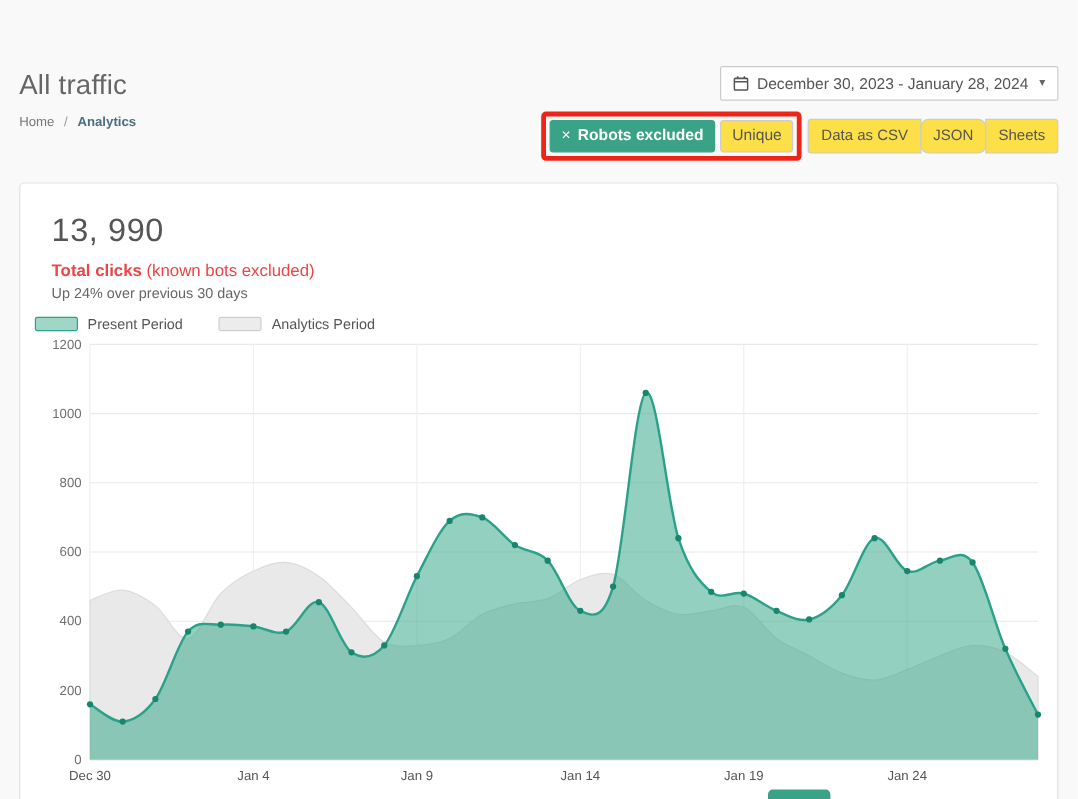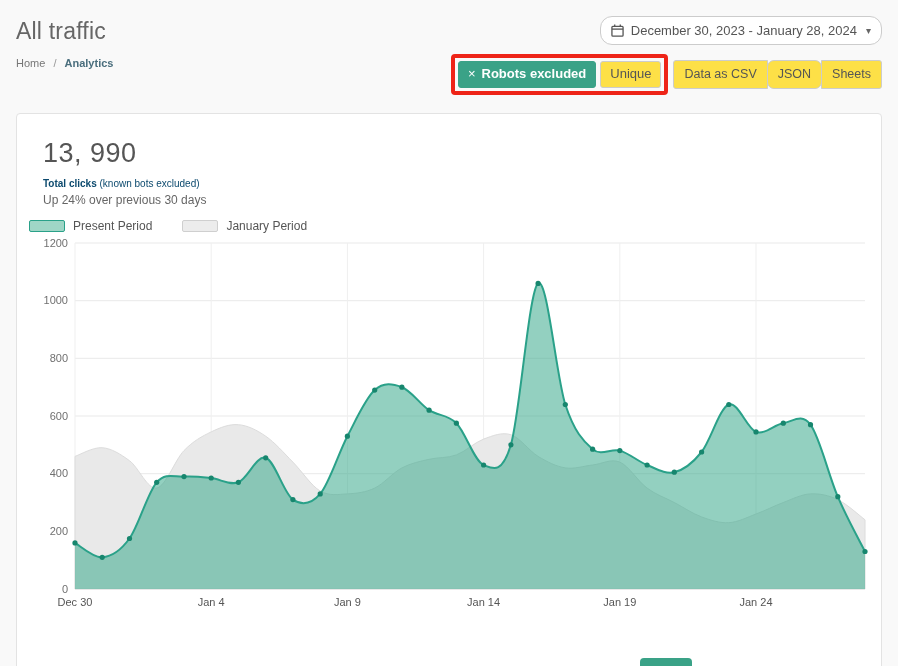--- a/index.html
+++ b/index.html
@@ -6,32 +6,32 @@
   html,body { width:898px; height:666px; }
   body {
     font-family: "Liberation Sans", "DejaVu Sans", sans-serif;
     background: #f9f9f9;
     color: #555;
     overflow: hidden;
   }
   .page { position: relative; width: 898px; height: 666px; overflow: hidden; }
 
   
-  .header { display: flex; justify-content: space-between; align-items: flex-start; padding: 16px 16px 0 16px; }
+  .header { display: flex; justify-content: space-between; align-items: flex-start; padding: 16px 16px 0 16px; margin-top: 39px; }
   .page-title { font-size: 23px; font-weight: 400; color: #666; margin: 2px 0 12px 0; letter-spacing: .2px; }
   .breadcrumb { font-size: 11px; color: #777; }
   .breadcrumb a { color: #777; text-decoration: none; cursor: pointer; }
   .breadcrumb .sep { margin: 0 5px; color: #999; }
   .breadcrumb .current { color: #4a6e7d; font-weight: 700; }
 
   .header-right { display: flex; flex-direction: column; align-items: flex-end; gap: 9px; }
 
   .date-btn {
     display: inline-flex; align-items: center; gap: 7px;
-    background: #fff; border: 1px solid #ccc; border-radius: 12px;
+    background: #fff; border: 1px solid #ccc; border-radius: 2px;
     padding: 6px 10px; font-size: 13px; color: #555; cursor: pointer;
     font-family: inherit;
   }
   .date-btn .caret { font-size: 10px; color: #666; margin-left: 2px; }
 
   .controls-row { display: flex; align-items: center; gap: 5px; }
 
   .annotation-box {
     border: 4px solid var(--annotation-red, #ee2418);
     border-radius: 4px; padding: 3px; display: inline-flex; gap: 4px; align-items: center;
@@ -52,21 +52,21 @@
   .btn-group .btn:first-child { border-radius: 3px 0 0 3px; margin-left: 0; }
   .btn-group .btn:last-child { border-radius: 0 3px 3px 0; }
 
   
   .card {
     background: #fff; border: 1px solid #e3e3e3; border-radius: 4px;
     margin: 18px 16px 0 16px; padding: 24px 12px 0 12px; height: 575px;
   }
   .stats { padding-left: 14px; }
   .big-number { font-size: 27px; color: #555; font-weight: 400; letter-spacing: .5px; }
-  .metric { font-size: 10px; color: #0c4a6e; margin-top: 9px; }
+  .metric { font-size: 14px; color: #ef4444; margin-top: 9px; }
   .metric b { font-weight: 700; }
   .delta { font-size: 12px; color: #666; margin-top: 4px; }
 
   .legend { display: flex; align-items: center; gap: 8px; font-size: 12px; color: #555; margin: 12px 0 2px 0; }
   .legend .gap { width: 14px; }
   .swatch { display: inline-block; width: 36px; height: 12px; border-radius: 2px; }
   .swatch.teal { background: #9fd6c6; border: 1px solid var(--present-stroke, #2aa189); }
   .swatch.gray { background: #ececec; border: 1px solid #cfcfcf; }
 
   .chart-svg { display: block; width: 842px; height: 382px; margin: 4px auto 0 auto; }
@@ -128,21 +128,21 @@
       <div class="big-number">13, 990</div>
       <div class="metric"><b>Total clicks</b><span> (known bots excluded)</span></div>
       <div class="delta">Up 24% over previous 30 days</div>
     </div>
 
     <div class="legend">
       <span class="swatch teal"></span>
       <span>Present Period</span>
       <span class="gap"></span>
       <span class="swatch gray"></span>
-      <span>January Period</span>
+      <span>Analytics Period</span>
     </div>
 
     <svg class="chart-svg" viewBox="0 0 842 382">
         <line x1="46" x2="836" y1="352.0" y2="352.0" stroke="#e9e9e9" stroke-width="1"></line>
         <text class="tick" x="39" y="355.5" text-anchor="end">0</text>
         <line x1="46" x2="836" y1="294.3" y2="294.3" stroke="#e9e9e9" stroke-width="1"></line>
         <text class="tick" x="39" y="297.8" text-anchor="end">200</text>
         <line x1="46" x2="836" y1="236.7" y2="236.7" stroke="#e9e9e9" stroke-width="1"></line>
         <text class="tick" x="39" y="240.2" text-anchor="end">400</text>
         <line x1="46" x2="836" y1="179.0" y2="179.0" stroke="#e9e9e9" stroke-width="1"></line>

